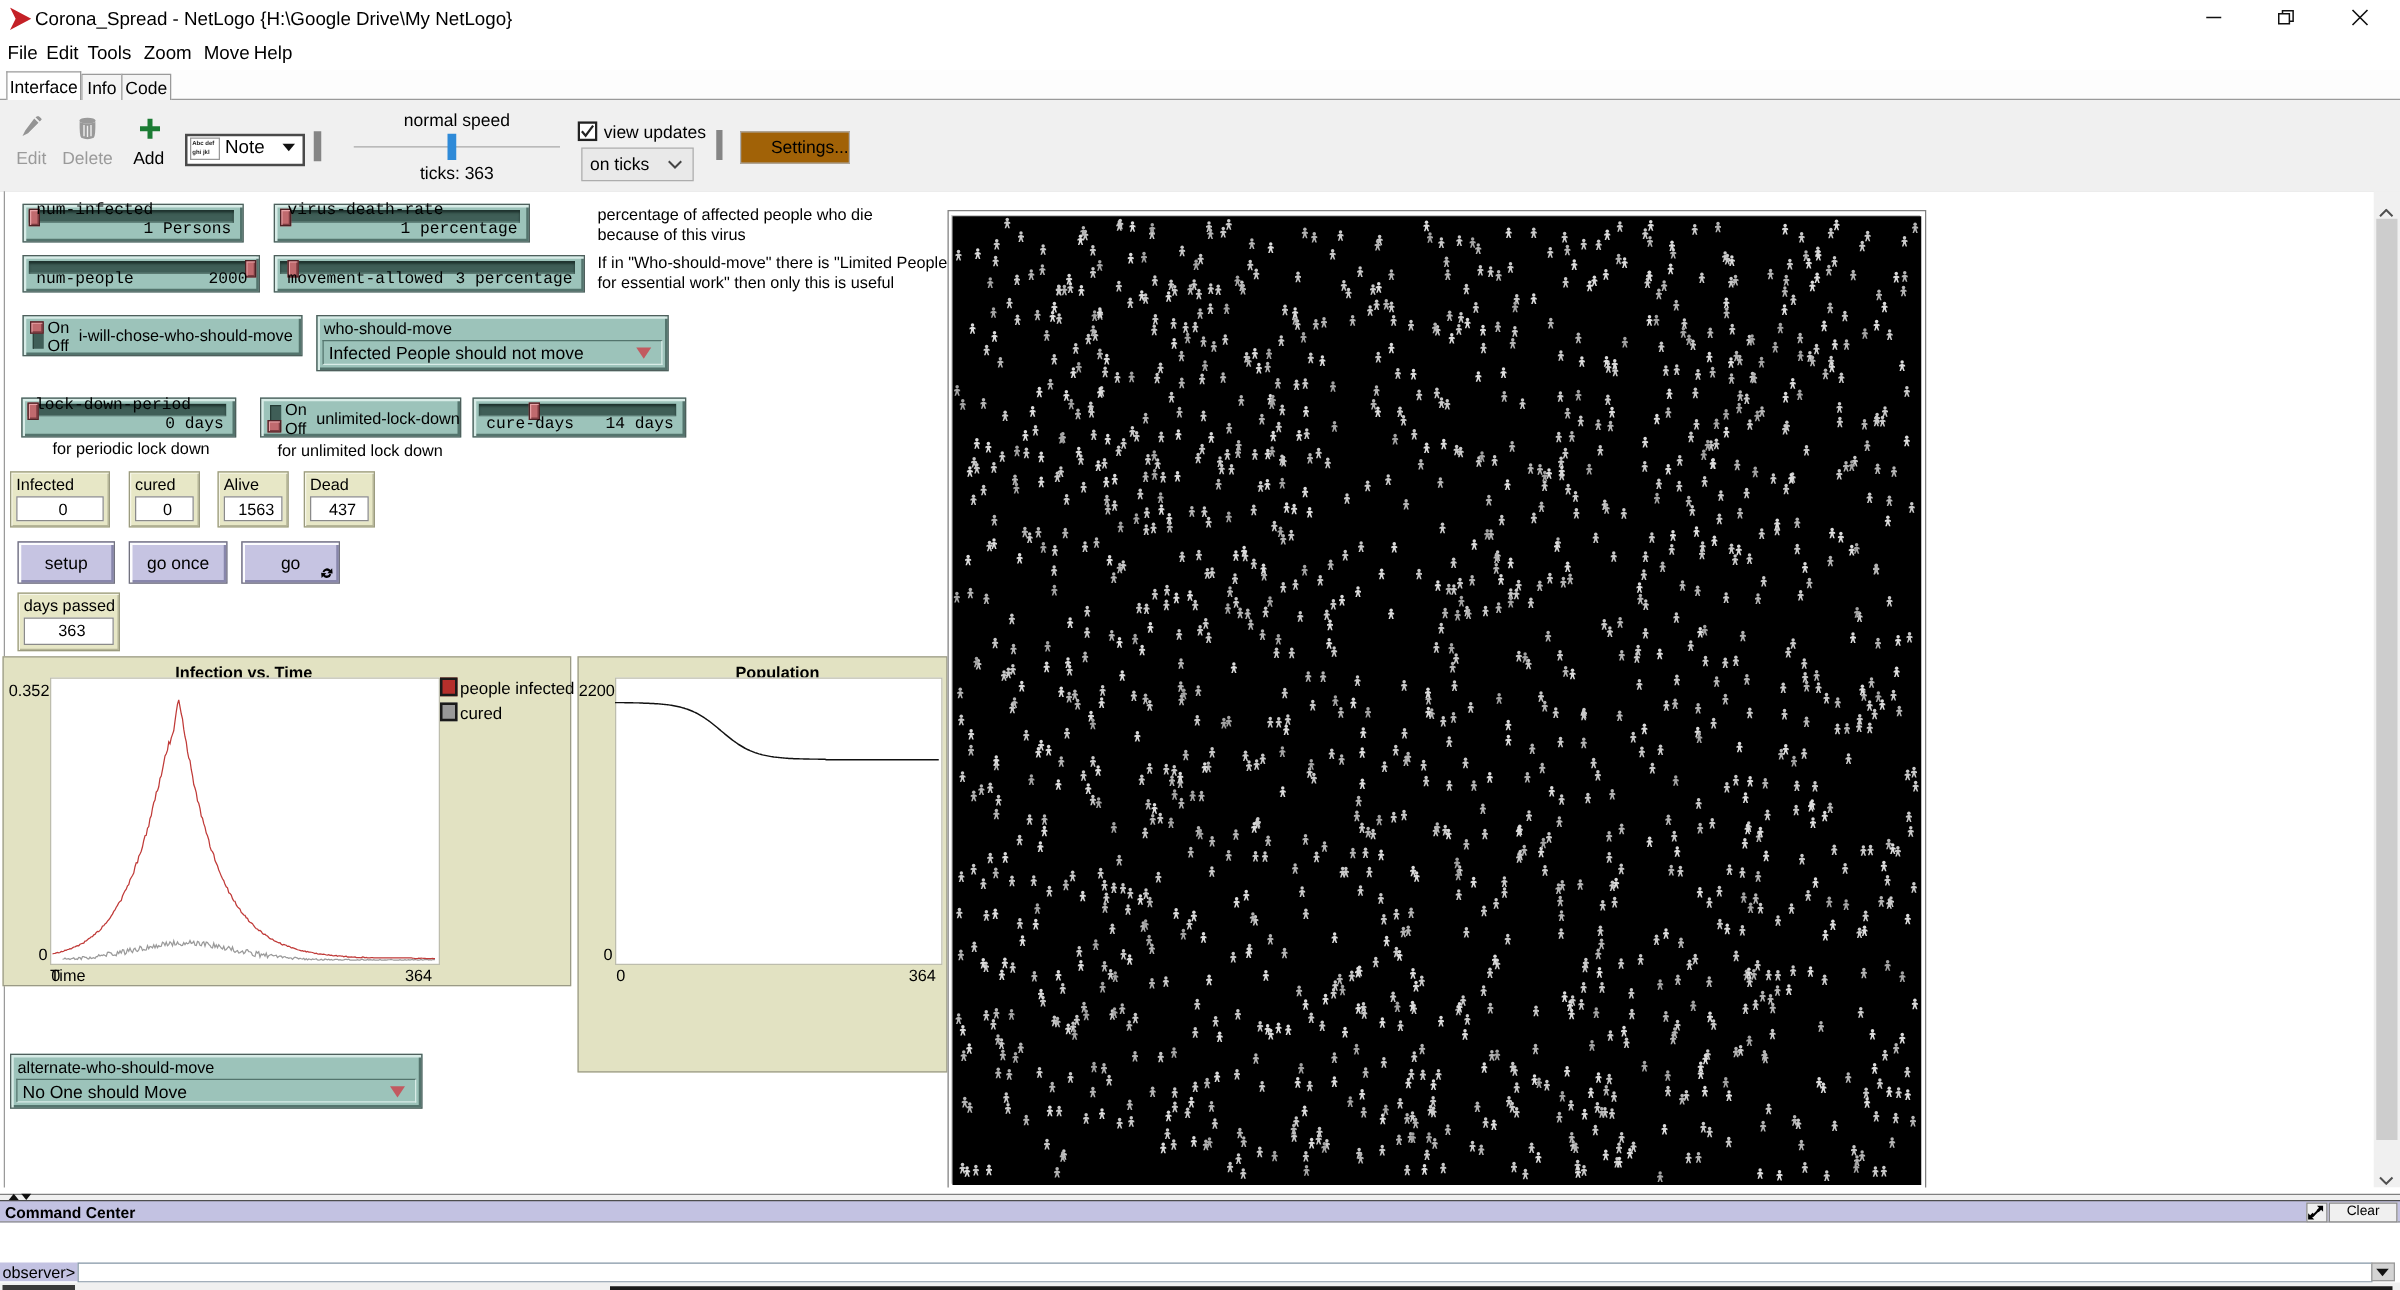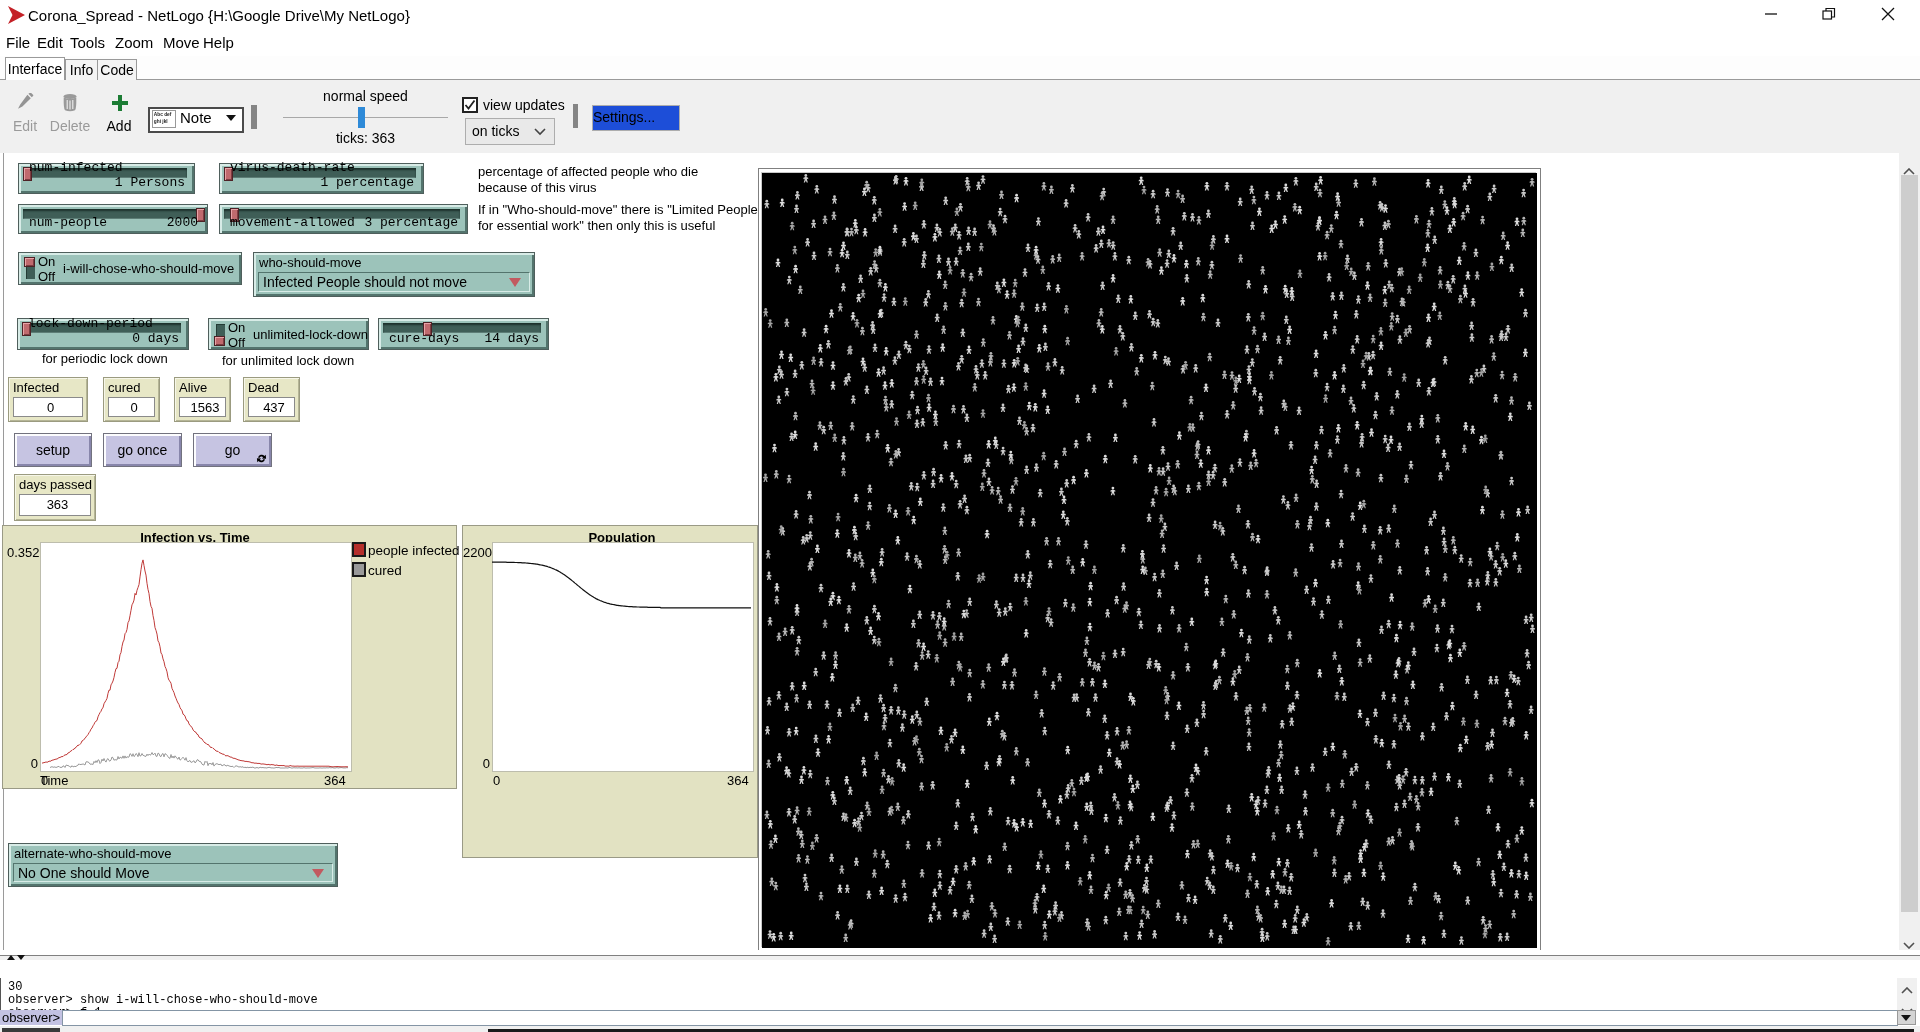--- a/index.html
+++ b/index.html
@@ -82,21 +82,21 @@
         <path d="M3.5 8 L6.5 11.5 L12.5 3.5" fill="none" stroke="#222" stroke-width="1.8"></path>
       </svg>
   <div style="position:absolute;left:483px;top:17px;font-size:14px">view updates</div>
   <div style="position:absolute;left:465px;top:38px;width:88px;height:25px;background:#e9e9e9;border:1px solid #adadad">
         <span style="position:absolute;left:6px;top:4px;font-size:14px">on ticks</span>
         <svg width="12" height="8" style="position:absolute;right:8px;top:9px">
           <path d="M1 1 L6 6 L11 1" fill="none" stroke="#444" stroke-width="1.6"></path>
         </svg>
       </div>
   <div style="position:absolute;left:573px;top:24px;width:5px;height:24px;background:#858585"></div>
-  <div style="position:absolute;left:592px;top:25px;width:86px;height:24px;background:#1d4ed8;border:1px solid #adadad;font-size:14px;text-align:left;line-height:22px">Settings...</div>
+  <div style="position:absolute;left:592px;top:25px;width:86px;height:24px;background:#a16207;border:1px solid #adadad;font-size:14px;text-align:right;line-height:22px">Settings...</div>
 </div>
 <div style="position:absolute;left:0;top:153px;width:1920px;height:802px;background:#fff"></div>
 <div style="position:absolute;left:3px;top:153px;width:1px;height:802px;background:#9a9a9a"></div>
 <div class="w" style="left:18px;top:163px;width:177px;height:31px">
       <div class="groove" style="left:4px;right:7px;top:4px"></div>
       <div class="sh" style="left:4px;top:3px"></div>
       <div class="sl" style="left:10px;right:9px;bottom:3px">num-infected<span style="float:right">1 Persons</span></div>
     </div>
 <div class="w" style="left:219px;top:163px;width:205px;height:31px">
       <div class="groove" style="left:4px;right:7px;top:4px"></div>
@@ -1775,32 +1775,30 @@
   <div style="position:absolute;left:2px;top:22px;width:17px;height:737px;background:#cdcdcd"></div>
   <div style="position:absolute;left:4px;top:782px"><svg width="12" height="7">
           <path d="M1 1 L6 6 L11 1" fill="none" stroke="#505050" stroke-width="1.6"></path>
         </svg></div>
 </div>
 
 <div style="position:absolute;left:0;top:950px;width:1920px;height:5px;background:#fff;border-bottom:1px solid #808080"></div>
 <div style="position:absolute;left:0;top:956px;width:1920px;height:4px;background:#f0f0f0"></div>
 <span style="position:absolute;left:7px;top:955px;width:0;height:0;border-left:4px solid transparent;border-right:4px solid transparent;border-bottom:5px solid #111"></span>
 <span style="position:absolute;left:17px;top:955px;width:0;height:0;border-left:4px solid transparent;border-right:4px solid transparent;border-top:5px solid #111"></span>
-<div style="position:absolute;left:0;top:978px;width:1920px;height:32px;background:#fff;border-left:1px solid #555;overflow:hidden">
-  <div class="mono" style="left:7px;top:2px">30</div>
-  <div class="mono" style="left:7px;top:15px">observer&gt; show i-will-chose-who-should-move</div>
-  <div class="mono" style="left:7px;top:28px">observer&gt; f 1</div>
-  <div style="position:absolute;left:1896px;top:0;width:20px;height:32px;background:#f0f0f0">
-    <div style="position:absolute;left:4px;top:2px"><svg width="12" height="7">
-            <path d="M1 6 L6 1 L11 6" fill="none" stroke="#505050" stroke-width="1.6"></path>
-          </svg></div>
-    <div style="position:absolute;left:4px;top:23px"><svg width="12" height="7">
-            <path d="M1 1 L6 6 L11 1" fill="none" stroke="#505050" stroke-width="1.6"></path>
-          </svg></div>
+<div style="position:absolute;left:0;top:960px;width:1920px;height:18px;background:#c3c2e2;border-top:1px solid #4d4d4d;border-bottom:1px solid #8f8f8f;box-sizing:border-box">
+  <span style="position:absolute;left:4px;top:2px;font-size:12.5px;font-weight:bold">Command Center</span>
+  <div style="position:absolute;left:1845px;top:1px;width:15px;height:14px;background:#f0f0f0;border:1px solid #888">
+    <svg width="13" height="12" viewBox="0 0 13 12">
+          <path d="M4 9 L9 4" stroke="#000" stroke-width="1.6"></path>
+          <path d="M7.6 0.5 H12.5 V5.4 L10.9 3.8 L8.9 5.8 L7.2 4.1 L9.2 2.1 Z" fill="#000"></path>
+          <path d="M5.4 11.5 H0.5 V6.6 L2.1 8.2 L4.1 6.2 L5.8 7.9 L3.8 9.9 Z" fill="#000"></path>
+        </svg>
   </div>
+  <div style="position:absolute;left:1863px;top:1px;width:53px;height:14px;background:#f0f0f0;border:1px solid #888;font-size:11px;text-align:center;line-height:13px">Clear</div>
 </div>
 <div style="position:absolute;left:0;top:1010px;width:1920px;height:16px;background:#fff">
   <span style="position:absolute;left:0;top:0;width:62px;height:15px;background:#c3c2e2;font-size:13px;padding-left:2px">observer&gt;</span>
   <div style="position:absolute;left:62px;top:0;width:1834px;height:14px;background:#fff;border:1px solid #8495a5"></div>
   <div style="position:absolute;left:1897px;top:0;width:19px;height:15px;background:#d4d4d4;border:1px solid #999;box-sizing:border-box">
     <span style="position:absolute;left:3px;top:4px;width:0;height:0;border-left:5px solid transparent;border-right:5px solid transparent;border-top:6px solid #111"></span>
   </div>
 </div>
 <div style="position:absolute;left:0;top:1026px;width:1920px;height:6px;background:#f0f0f0">
   <div style="position:absolute;left:2px;top:2px;width:58px;height:4px;background:#3a3a3a"></div>

